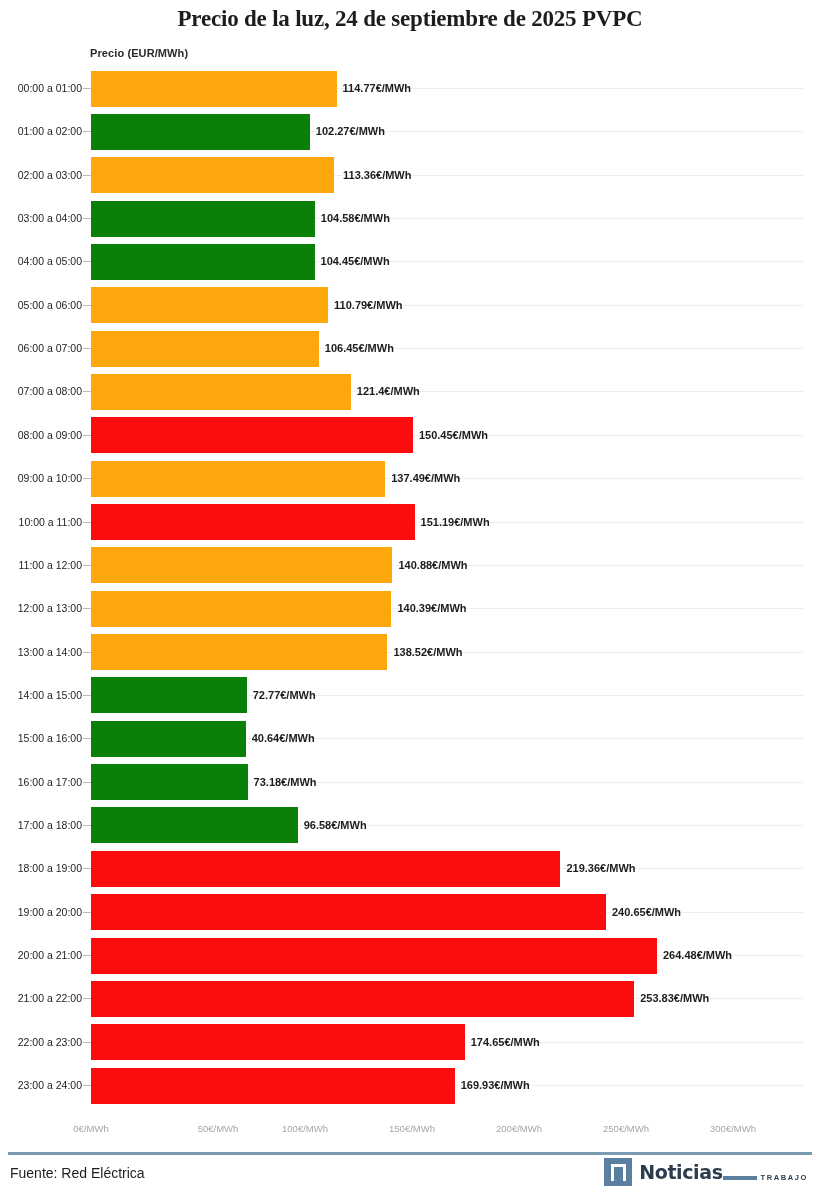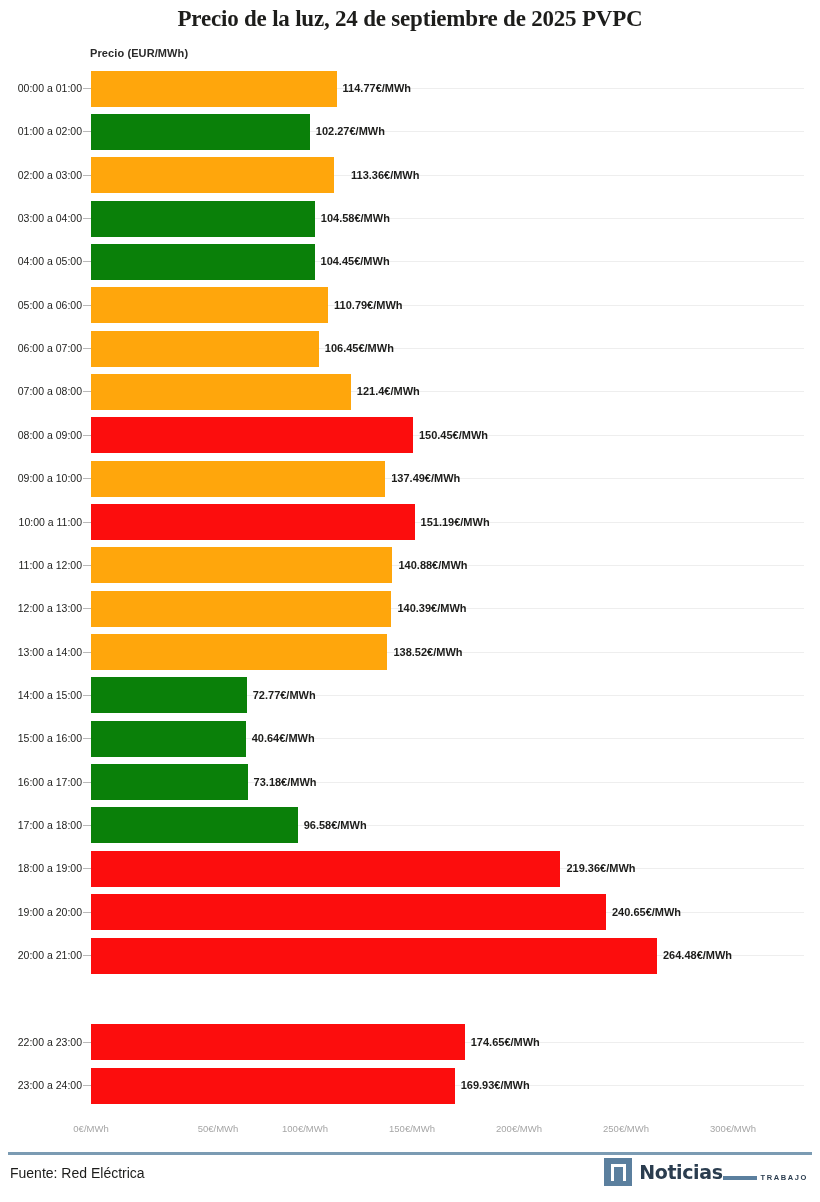--- a/index.html
+++ b/index.html
@@ -213,21 +213,21 @@
         <div class="cat-label">01:00 a 02:00</div>
         <div class="tick-stub"></div>
         <div class="bar" style="width: 218.858px; background: rgb(10, 128, 9);"></div>
         <div class="bar-value" style="left: 309.858px;">102.27€/MWh</div>
       </div>
       <div class="row" style="top: 86.7px;">
         <div class="row-gridline"></div>
         <div class="cat-label">02:00 a 03:00</div>
         <div class="tick-stub"></div>
         <div class="bar" style="width: 242.59px; background: rgb(255, 166, 12);"></div>
-        <div class="bar-value" style="left: 345px;">113.36€/MWh</div>
+        <div class="bar-value" style="left: 337px;">113.36€/MWh</div>
       </div>
       <div class="row" style="top: 130.05px;">
         <div class="row-gridline"></div>
         <div class="cat-label">03:00 a 04:00</div>
         <div class="tick-stub"></div>
         <div class="bar" style="width: 223.801px; background: rgb(10, 128, 9);"></div>
         <div class="bar-value" style="left: 314.801px;">104.58€/MWh</div>
       </div>
       <div class="row" style="top: 173.4px;">
         <div class="row-gridline"></div>
@@ -340,20 +340,27 @@
         <div class="tick-stub"></div>
         <div class="bar" style="width: 514.991px; background: rgb(252, 13, 13);"></div>
         <div class="bar-value" style="left: 605.991px;">240.65€/MWh</div>
       </div>
       <div class="row" style="top: 867px;">
         <div class="row-gridline"></div>
         <div class="cat-label">20:00 a 21:00</div>
         <div class="tick-stub"></div>
         <div class="bar" style="width: 565.987px; background: rgb(252, 13, 13);"></div>
         <div class="bar-value" style="left: 656.987px;">264.48€/MWh</div>
+      </div>
+      <div class="row" style="top: 910.35px;">
+        <div class="row-gridline"></div>
+        <div class="cat-label">21:00 a 22:00</div>
+        <div class="tick-stub"></div>
+        <div class="bar" style="width: 543.196px; background: rgb(252, 13, 13);"></div>
+        <div class="bar-value" style="left: 634.196px;">253.83€/MWh</div>
       </div>
       <div class="row" style="top: 953.7px;">
         <div class="row-gridline"></div>
         <div class="cat-label">22:00 a 23:00</div>
         <div class="tick-stub"></div>
         <div class="bar" style="width: 373.751px; background: rgb(252, 13, 13);"></div>
         <div class="bar-value" style="left: 464.751px;">174.65€/MWh</div>
       </div>
       <div class="row" style="top: 997.05px;">
         <div class="row-gridline"></div>

